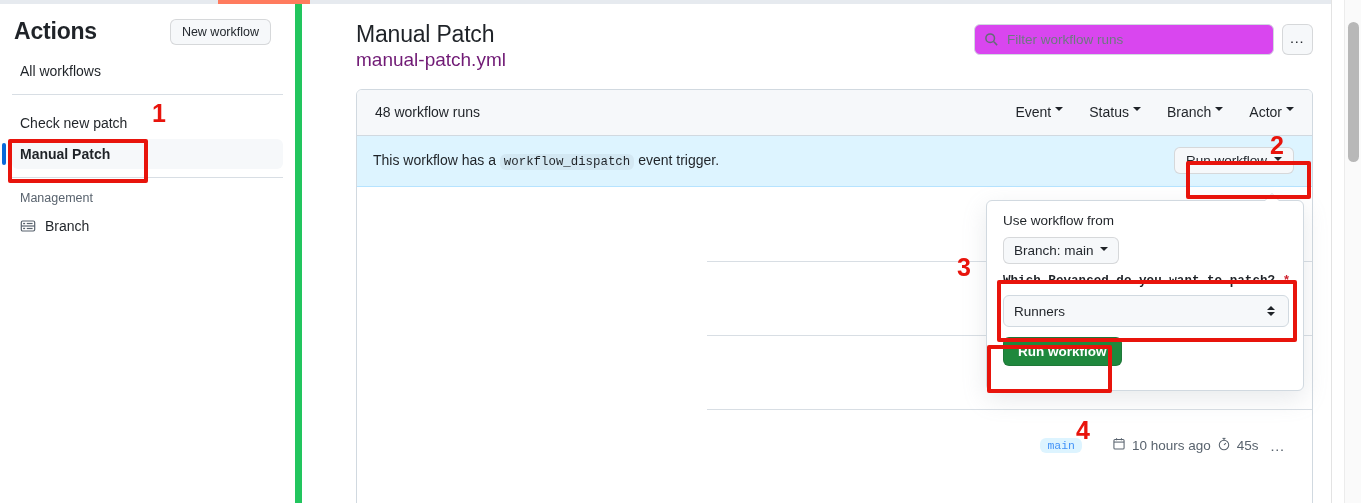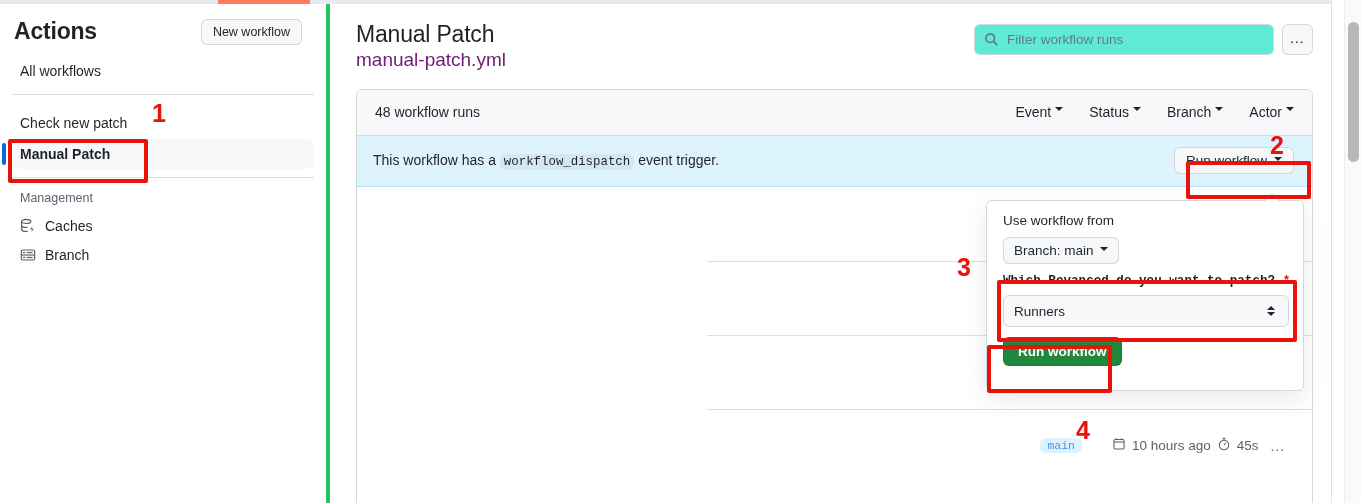--- a/index.html
+++ b/index.html
@@ -13,22 +13,22 @@
     -webkit-font-smoothing: antialiased;
   }
   #page { position: relative; width: 1361px; height: 503px; overflow: hidden; }
 
   
   .top-strip { position: absolute; top: 0; left: 0; width: 1361px; height: 4px; background: #e6eaef; }
   .top-orange { position: absolute; top: 0; left: 218px; width: 92px; height: 4px; background: #ff7b5e; }
 
   
   .sidebar {
-    position: absolute; top: 4px; left: 0; width: 330px; height: 499px;
-    background: #ffffff; border-right: 4px solid #22c55e;
+    position: absolute; top: 4px; left: 0; width: 302px; height: 499px;
+    background: #ffffff; border-right: 7px solid #22c55e;
   }
   .sb-head {
     display: flex; align-items: center; justify-content: space-between;
     padding: 14px 24px 6px 14px;
   }
   .sb-title { font-size: 23px; font-weight: 700; letter-spacing: -.2px; color: #1f2328; }
   .new-wf-btn {
     font-size: 12.5px; color: #24292f; background: #f6f8fa;
     border: 1px solid rgba(31,35,40,.15); border-radius: 6px;
     padding: 5px 11px; cursor: pointer; white-space: nowrap;
@@ -60,21 +60,21 @@
 
   
   .main { position: absolute; top: 4px; left: 331px; width: 1012px; height: 499px; background: #fff; }
   .main-head { display: flex; align-items: flex-start; padding: 16px 30px 0 25px; }
   .head-left { flex: 1 1 auto; }
   .wf-title { font-size: 23px; font-weight: 400; color: #1f2328; line-height: 1.25; letter-spacing: -.2px; }
   .wf-file { font-size: 19px; color: #701a75; margin-top: 16px; cursor: pointer; }
   .head-right { display: flex; align-items: center; gap: 8px; padding-top: 4px; }
   .filter-box {
     position: relative; width: 300px; height: 31px;
-    border: 1px solid #d1d9e0; border-radius: 6px; background: #5eead4;
+    border: 1px solid #d1d9e0; border-radius: 6px; background: #d946ef;
     display: flex; align-items: center; padding-left: 30px;
   }
   .filter-box .srch { position: absolute; left: 9px; top: 7px; color: #636c76; }
   .filter-input {
     border: 0; outline: none; background: transparent; width: 100%;
     font-size: 13.5px; font-family: "Liberation Sans", sans-serif; color: #1f2328;
   }
   .filter-input::placeholder { color: #6e7781; opacity: 1; }
   .kebab-btn {
     width: 31px; height: 31px; border: 1px solid rgba(31,35,40,.15); border-radius: 6px;
@@ -223,31 +223,20 @@
       <div class="sb-item selected">
         <span>Manual Patch</span>
       </div>
     </div>
 
     <div class="sb-sep"></div>
 
     <div class="sb-group-title">Management</div>
 
     <div class="sb-list">
-      <div class="sb-mgmt-item">
-        <span class="sb-ic">
-          <svg width="16" height="16" viewBox="0 0 16 16" fill="none" stroke="currentColor" stroke-width="1.3">
-            <ellipse cx="6.2" cy="3.4" rx="4.6" ry="1.9"></ellipse>
-            <path d="M1.6 3.4v8.0c0 1.05 2.06 1.9 4.6 1.9 .6 0 1.18-.05 1.7-.13"></path>
-            <path d="M1.6 7.4c0 1.05 2.06 1.9 4.6 1.9 .38 0 .75-.02 1.1-.06"></path>
-            <path d="M12.4 8.3l-2.3 3.2h2.0l-.6 2.6 2.4-3.3h-2.0z" fill="currentColor" stroke="none"></path>
-          </svg>
-        </span>
-        <span>Caches</span>
-      </div>
       <div class="sb-mgmt-item">
         <span class="sb-ic">
           <svg width="16" height="16" viewBox="0 0 16 16" fill="none" stroke="currentColor" stroke-width="1.2">
             <rect x="1.3" y="3.0" width="13.4" height="10" rx="1.4"></rect>
             <line x1="1.3" y1="8.0" x2="14.7" y2="8.0"></line>
             <rect x="3.1" y="4.9" width="2.0" height="1.3" fill="currentColor" stroke="none"></rect>
             <rect x="3.1" y="9.8" width="2.0" height="1.3" fill="currentColor" stroke="none"></rect>
             <line x1="6.8" y1="5.5" x2="12.6" y2="5.5"></line>
             <line x1="6.8" y1="10.5" x2="12.6" y2="10.5"></line>
           </svg>

